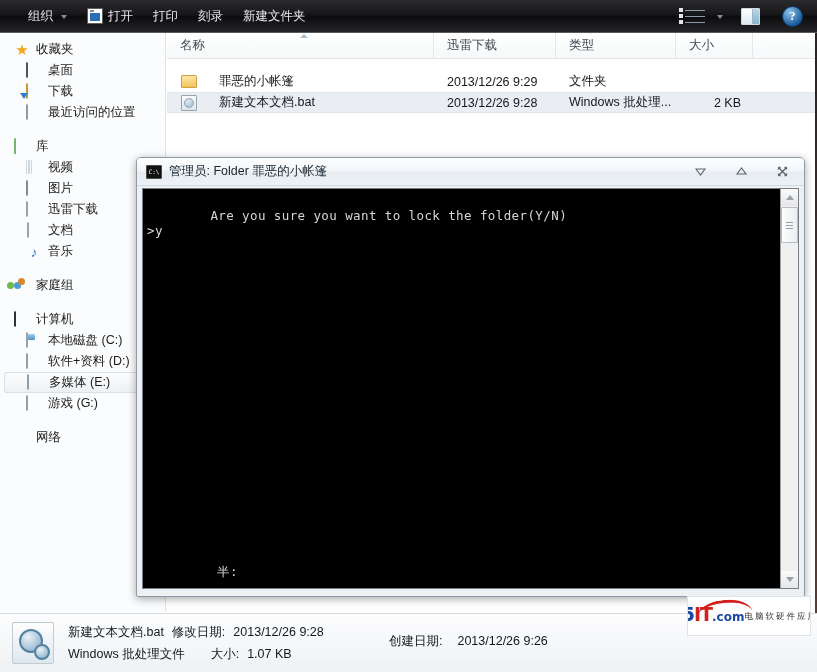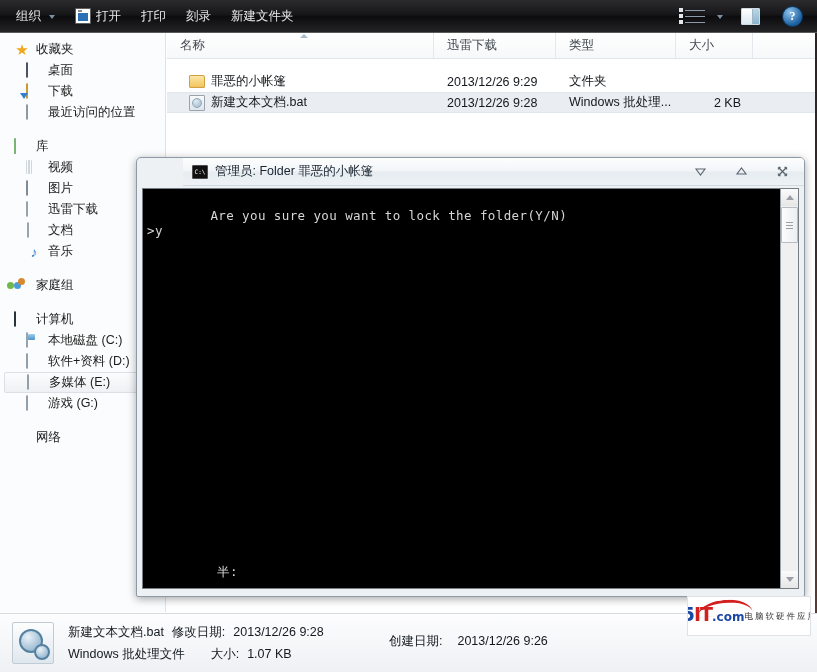--- a/index.html
+++ b/index.html
@@ -16,21 +16,21 @@
     position:absolute;left:0;top:0;width:817px;height:32px;
     background:linear-gradient(to bottom,#2b2b2e 0%,#171719 45%,#0c0c0e 52%,#242427 100%);
     border-bottom:1px solid #5a5a5a;
     display:flex;align-items:center;
   }
   .tb-item{
     display:flex;align-items:center;gap:5px;
     color:#e9e9ec;font-size:12.5px;height:32px;padding:0 10px;
     white-space:nowrap;cursor:default;
   }
-  .tb-item.first{padding-left:16px;}
+  .tb-item.first{padding-left:28px;}
   .caret-dn{
     width:0;height:0;border-left:3.5px solid transparent;border-right:3.5px solid transparent;
     border-top:4px solid #7d8fa3;margin-left:3px;margin-top:2px;
   }
   .tb-spacer{flex:1;}
   .ico-open{
     width:14px;height:14px;background:#fff;border:1px solid #5f5f5f;
     position:relative;display:inline-block;border-radius:1px;
   }
   .ico-open:after{
@@ -174,21 +174,21 @@
     position:absolute;left:50%;top:1px;width:0;height:0;
     border-left:4px solid transparent;border-right:4px solid transparent;
     border-bottom:4px solid #a9bdd0;
   }
   .row{
     display:flex;height:21px;align-items:center;font-size:12.5px;color:#14181c;
     white-space:nowrap;cursor:default;
   }
   .row.sel{background:#eaeef2;border-top:1px solid #dfe6ec;border-bottom:1px solid #dfe6ec;height:19px;}
   .cell{height:100%;display:flex;align-items:center;padding-left:13px;box-sizing:border-box;overflow:hidden;}
-  .cell.name{gap:6px;padding-left:22px;}
+  .cell.name{gap:22px;padding-left:14px;}
   .cell.size{justify-content:flex-end;padding-right:12px;padding-left:0;text-align:right;}
   .f-folder{
     width:14px;height:11px;flex:0 0 14px;border-radius:1px 2px 1px 1px;
     background:linear-gradient(to bottom,#fce6a8,#f2c45c);border:1px solid #cfa142;
   }
   .f-bat{
     width:14px;height:14px;flex:0 0 14px;border:1px solid #9aa3ab;border-radius:1px;
     background:linear-gradient(to bottom,#f7f9fb,#dfe6ec);position:relative;
   }
   .f-bat:after{
@@ -201,21 +201,20 @@
     position:absolute;left:136px;top:157px;width:669px;height:440px;
     background:#eef1f4;
     border:1px solid #8e9ba6;border-radius:5px 5px 2px 2px;
     box-shadow:0 2px 9px rgba(0,0,0,.35);
     box-sizing:border-box;overflow:hidden;
   }
   .con-title{
     height:27px;display:flex;align-items:center;gap:7px;padding-left:9px;
     background:linear-gradient(to bottom,#fdfefe 0%,#f2f5f8 48%,#e7ecf1 52%,#eef2f6 100%);
     border-bottom:1px solid #d2dae1;
-    margin-left:46px;
   }
   .con-ico{
     width:14px;height:12px;flex:0 0 14px;background:#101010;border:1px solid #4d4d4d;
     border-radius:1px;color:#fff;font-size:6px;line-height:12px;text-align:center;
     font-family:"DejaVu Sans Mono",monospace;overflow:hidden;
   }
   .con-titletext{font-size:12.5px;color:#18232d;white-space:nowrap;}
   .con-btns{margin-left:auto;display:flex;align-items:center;gap:26px;padding-right:14px;}
   .cbtn{width:15px;height:15px;position:relative;cursor:default;}
   .cbtn svg{display:block;}

